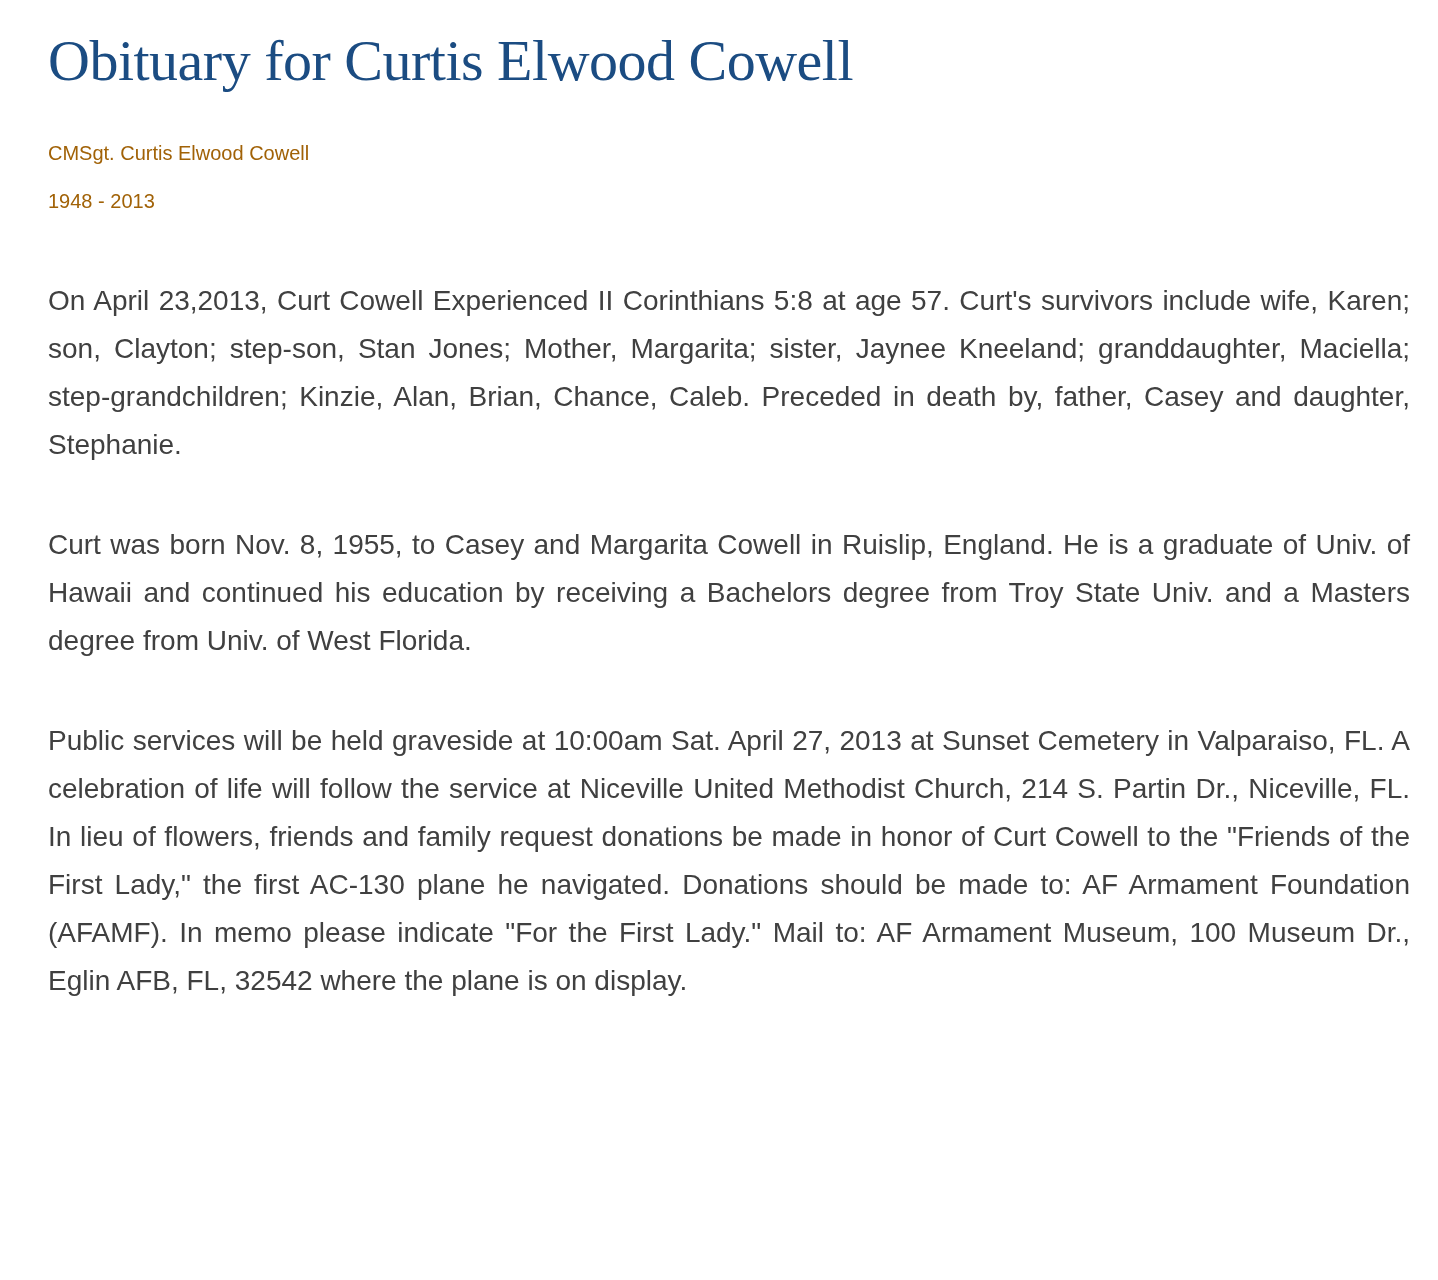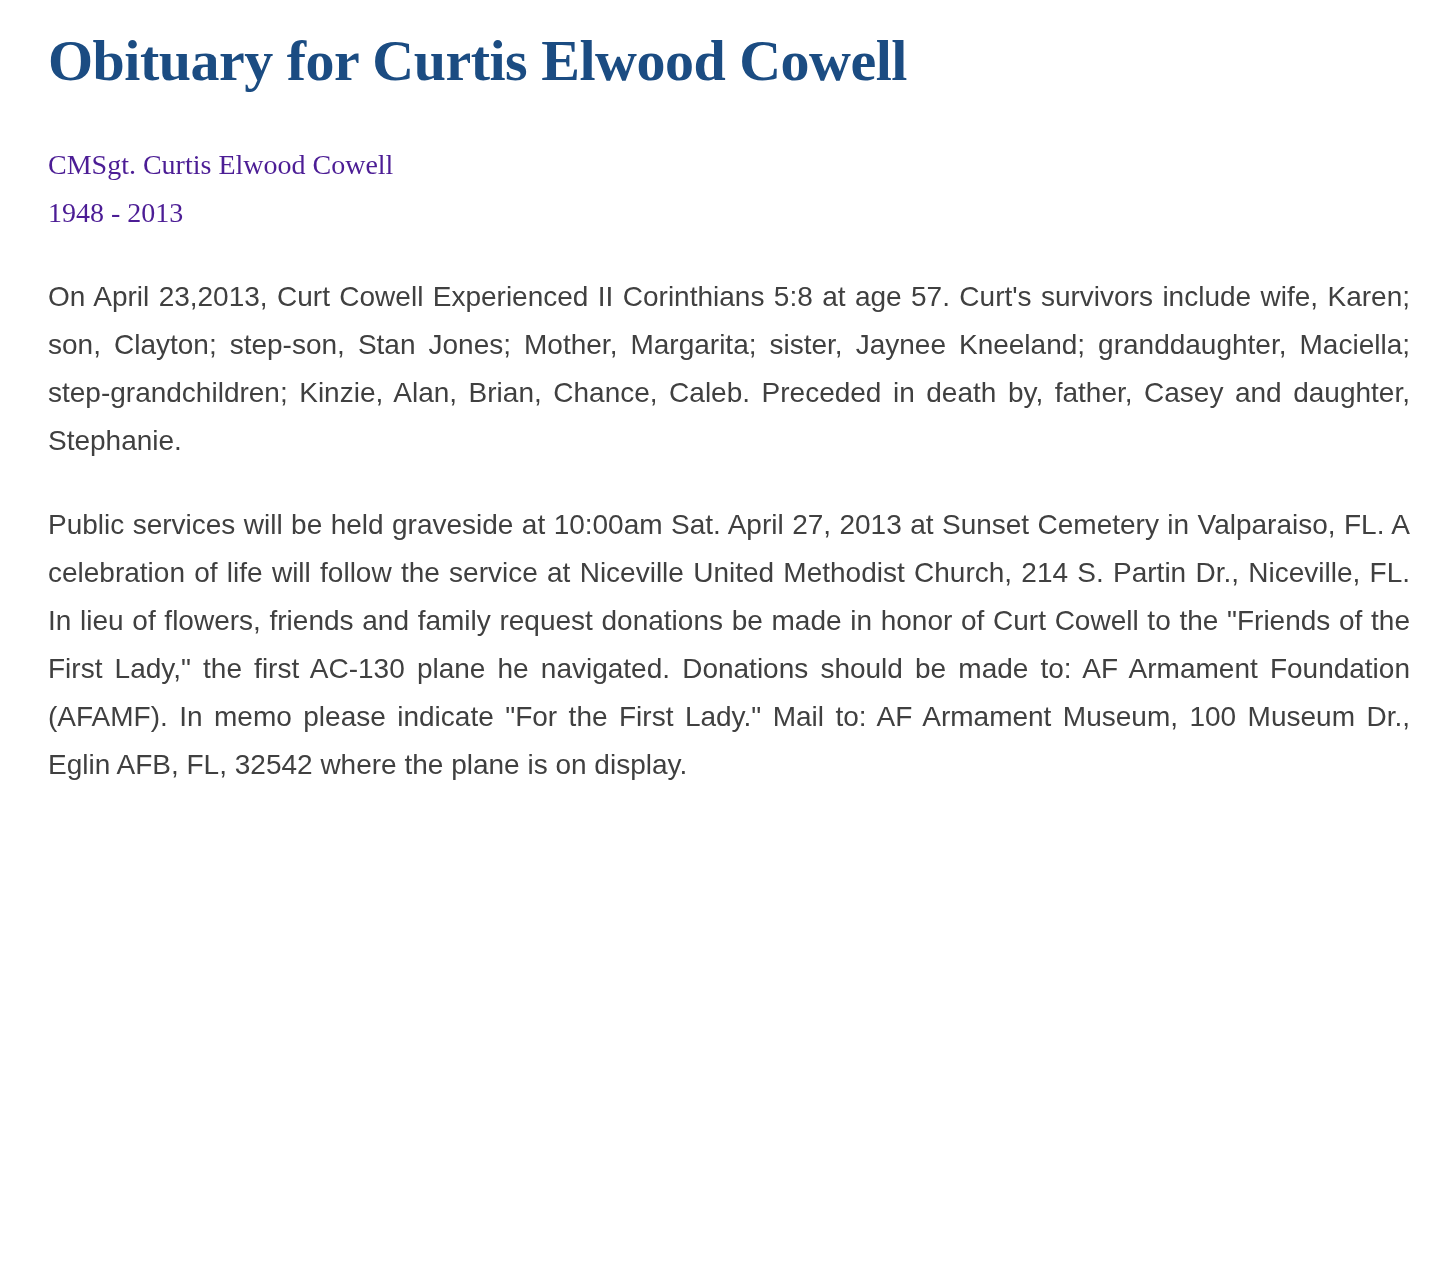--- a/index.html
+++ b/index.html
@@ -8,52 +8,53 @@
     background: #ffffff;
   }
   .page {
     box-sizing: border-box;
     width: 1438px;
     min-height: 1280px;
     padding: 28px 28px 24px 48px;
     background: #ffffff;
   }
   .headline {
-    margin: 0 0 46px 0;
+    margin: 0 0 34px 0;
     font-family: "Liberation Serif", "DejaVu Serif", serif;
-    font-weight: bold;
+    font-weight: normal;
     font-size: 58px;
     line-height: 1.15;
     color: #1b4c82;
     letter-spacing: -0.5px;
   }
   .intro {
-    font-family: Liberation Serif, serif;
-    font-size: 28px;
+    font-family: Liberation Sans, sans-serif;
+    font-size: 20px;
     line-height: 48px;
-    color: #4c1d95;
+    color: #a16207;
   }
   .para {
-    margin: 36px 0 0 0;
+    margin: 52px 0 0 0;
     font-family: "Liberation Sans", "DejaVu Sans", sans-serif;
     font-size: 28px;
     line-height: 48px;
     text-align: justify;
     color: #404040;
   }
 </style>
 </head>
 <body>
 
 <main class="page">
   <h1 class="headline">Obituary for Curtis Elwood Cowell</h1>
 
   <div class="intro">
     <div>CMSgt. Curtis Elwood Cowell</div>
     <div>1948 - 2013</div>
   </div>
 
   <p class="para">On April 23,2013, Curt Cowell Experienced II Corinthians 5:8 at age 57. Curt's survivors include wife, Karen; son, Clayton; step-son, Stan Jones; Mother, Margarita; sister, Jaynee Kneeland; granddaughter, Maciella; step-grandchildren; Kinzie, Alan, Brian, Chance, Caleb. Preceded in death by, father, Casey and daughter, Stephanie.</p>
 
+  <p class="para">Curt was born Nov. 8, 1955, to Casey and Margarita Cowell in Ruislip, England. He is a graduate of Univ. of Hawaii and continued his education by receiving a Bachelors degree from Troy State Univ. and a Masters degree from Univ. of West Florida.</p>
 
 
   <p class="para">Public services will be held graveside at 10:00am Sat. April 27, 2013 at Sunset Cemetery in Valparaiso, FL. A celebration of life will follow the service at Niceville United Methodist Church, 214 S. Partin Dr., Niceville, FL. In lieu of flowers, friends and family request donations be made in honor of Curt Cowell to the "Friends of the First Lady," the first AC-130 plane he navigated. Donations should be made to: AF Armament Foundation (AFAMF). In memo please indicate "For the First Lady." Mail to: AF Armament Museum, 100 Museum Dr., Eglin AFB, FL, 32542 where the plane is on display.</p>
 </main>
 
 </body></html>

